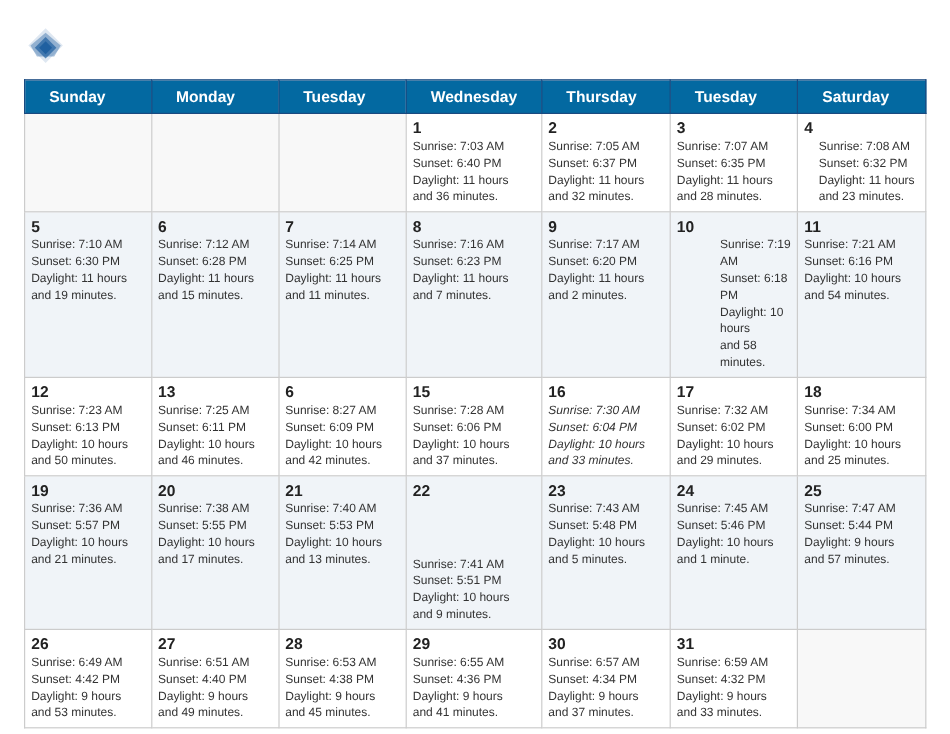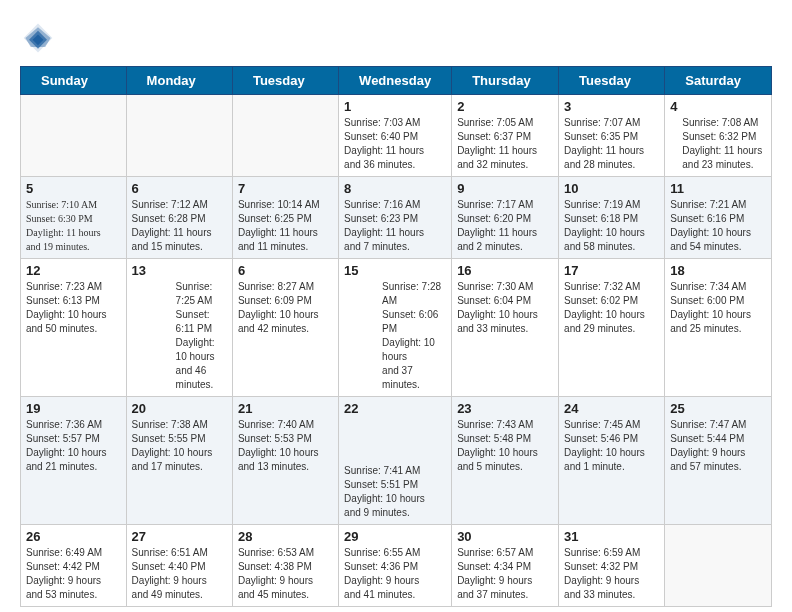--- a/index.html
+++ b/index.html
@@ -151,56 +151,56 @@
           <div class="day-number">4</div>
           <div class="day-info" style="white-space: pre-line; margin-left: 12px;">Sunrise: 7:08 AM
 Sunset: 6:32 PM
 Daylight: 11 hours
 and 23 minutes.</div>
         </td>
       </tr>
       <tr>
         <td>
           <div class="day-number">5</div>
-          <div class="day-info" style="white-space: pre-line; font-family: Liberation Serif, serif;">Sunrise: 7:10 AM
+          <div class="day-info" style="white-space: pre-line;">Sunrise: 7:10 AM
 Sunset: 6:30 PM
 Daylight: 11 hours
 and 19 minutes.</div>
         </td>
         <td>
           <div class="day-number">6</div>
           <div class="day-info" style="white-space: pre-line;">Sunrise: 7:12 AM
 Sunset: 6:28 PM
 Daylight: 11 hours
 and 15 minutes.</div>
         </td>
         <td>
           <div class="day-number">7</div>
-          <div class="day-info" style="white-space: pre-line;">Sunrise: 10:14 AM
+          <div class="day-info" style="white-space: pre-line;">Sunrise: 7:14 AM
 Sunset: 6:25 PM
 Daylight: 11 hours
 and 11 minutes.</div>
         </td>
         <td>
           <div class="day-number">8</div>
           <div class="day-info" style="white-space: pre-line;">Sunrise: 7:16 AM
 Sunset: 6:23 PM
 Daylight: 11 hours
 and 7 minutes.</div>
         </td>
         <td>
           <div class="day-number">9</div>
           <div class="day-info" style="white-space: pre-line;">Sunrise: 7:17 AM
 Sunset: 6:20 PM
 Daylight: 11 hours
 and 2 minutes.</div>
         </td>
         <td>
           <div class="day-number">10</div>
-          <div class="day-info" style="white-space: pre-line;">Sunrise: 7:19 AM
+          <div class="day-info" style="white-space: pre-line; margin-left: 36px;">Sunrise: 7:19 AM
 Sunset: 6:18 PM
 Daylight: 10 hours
 and 58 minutes.</div>
         </td>
         <td>
           <div class="day-number">11</div>
           <div class="day-info" style="white-space: pre-line;">Sunrise: 7:21 AM
 Sunset: 6:16 PM
 Daylight: 10 hours
 and 54 minutes.</div>
@@ -209,42 +209,42 @@
       <tr>
         <td>
           <div class="day-number">12</div>
           <div class="day-info" style="white-space: pre-line;">Sunrise: 7:23 AM
 Sunset: 6:13 PM
 Daylight: 10 hours
 and 50 minutes.</div>
         </td>
         <td>
           <div class="day-number">13</div>
-          <div class="day-info" style="white-space: pre-line; margin-left: 44px;">Sunrise: 7:25 AM
+          <div class="day-info" style="white-space: pre-line;">Sunrise: 7:25 AM
 Sunset: 6:11 PM
 Daylight: 10 hours
 and 46 minutes.</div>
         </td>
         <td>
           <div class="day-number">6</div>
           <div class="day-info" style="white-space: pre-line;">Sunrise: 8:27 AM
 Sunset: 6:09 PM
 Daylight: 10 hours
 and 42 minutes.</div>
         </td>
         <td>
           <div class="day-number">15</div>
-          <div class="day-info" style="white-space: pre-line; margin-left: 38px;">Sunrise: 7:28 AM
+          <div class="day-info" style="white-space: pre-line;">Sunrise: 7:28 AM
 Sunset: 6:06 PM
 Daylight: 10 hours
 and 37 minutes.</div>
         </td>
         <td>
           <div class="day-number">16</div>
-          <div class="day-info" style="white-space: pre-line;">Sunrise: 7:30 AM
+          <div class="day-info" style="white-space: pre-line; font-style: italic;">Sunrise: 7:30 AM
 Sunset: 6:04 PM
 Daylight: 10 hours
 and 33 minutes.</div>
         </td>
         <td>
           <div class="day-number">17</div>
           <div class="day-info" style="white-space: pre-line;">Sunrise: 7:32 AM
 Sunset: 6:02 PM
 Daylight: 10 hours
 and 29 minutes.</div>

